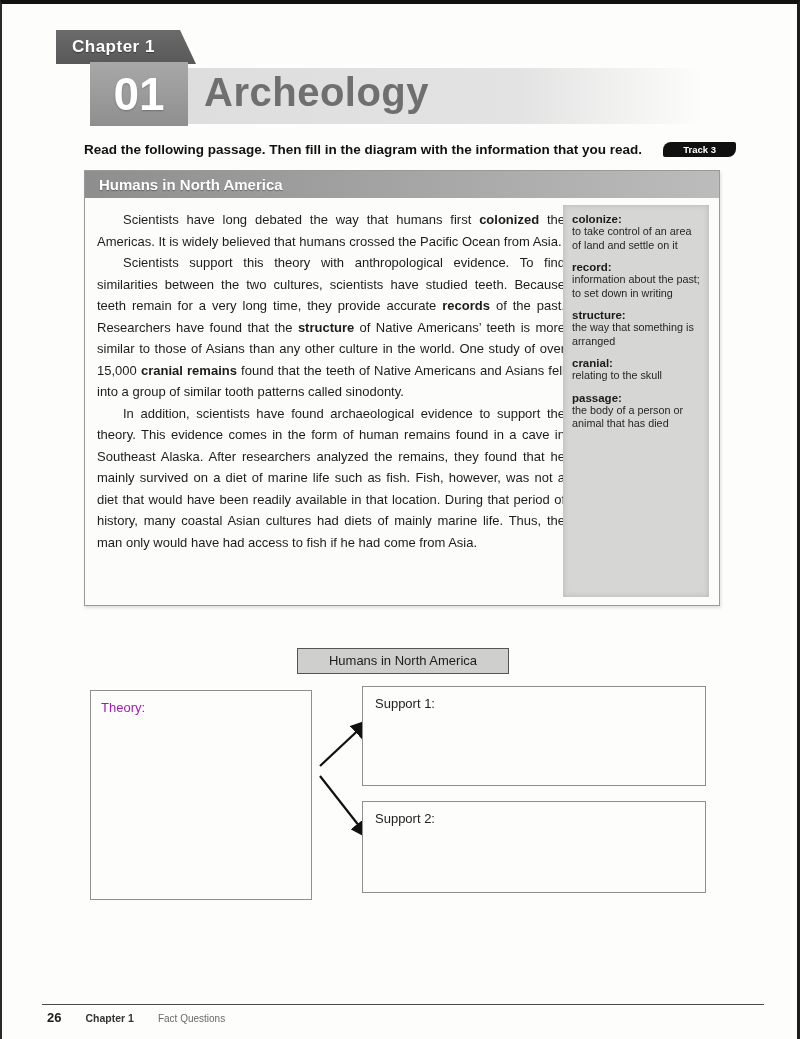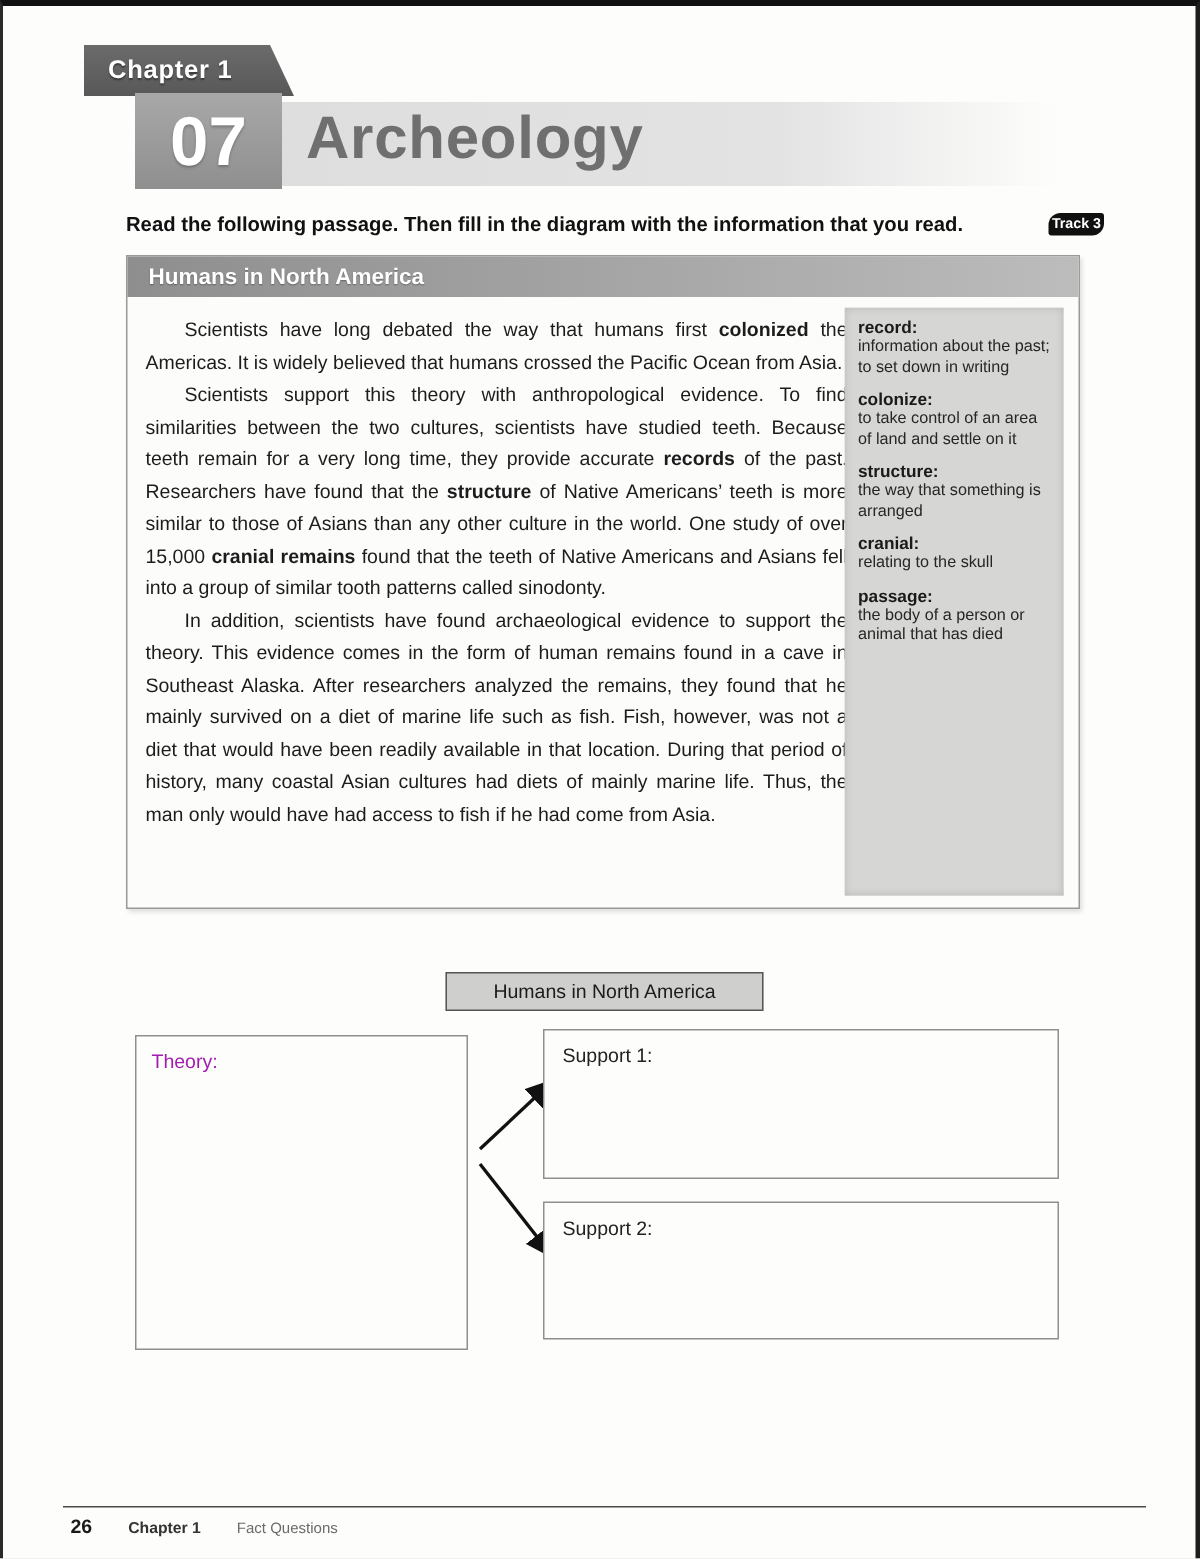--- a/index.html
+++ b/index.html
@@ -75,21 +75,21 @@
     font-size: 13.5px;
     font-weight: bold;
     color: #111;
   }
   .track-badge {
     flex: 0 0 auto;
     background: #101010;
     color: #fff;
     font-size: 9.5px;
     font-weight: bold;
-    padding: 2px 2px;
+    padding: 2px 20px;
     border-radius: 8px 2px 8px 2px;
     white-space: nowrap;
   }
 
   
   .passage-box {
     position: absolute;
     left: 82px; top: 166px;
     width: 636px; height: 436px;
     border: 1px solid #9a9a9a;
@@ -203,47 +203,47 @@
 </head>
 <body>
 
 <div class="page">
 
   <div class="chapter-tab">
     <span>Chapter 1</span>
   </div>
 
   <div class="lesson-band"></div>
-  <div class="lesson-number">07</div>
+  <div class="lesson-number">01</div>
   <div class="lesson-title">Archeology</div>
 
   <div class="instruction-row">
     <span class="instruction-text">Read the following passage. Then fill in the diagram with the information that you read.</span>
     <span class="track-badge">Track 3</span>
   </div>
 
   <div class="passage-box">
     <div class="passage-header">
       <span>Humans in North America</span>
     </div>
 
     <div class="passage-body">
         <p><span>Scientists have long debated the way that humans first </span><b>colonized</b><span> the Americas. It is widely believed that humans crossed the Pacific Ocean from Asia.</span></p>
         <p><span>Scientists support this theory with anthropological evidence. To find similarities between the two cultures, scientists have studied teeth. Because teeth remain for a very long time, they provide accurate </span><b>records</b><span> of the past. Researchers have found that the </span><b>structure</b><span> of Native Americans’ teeth is more similar to those of Asians than any other culture in the world. One study of over 15,000 </span><b>cranial</b><span> </span><b>remains</b><span> found that the teeth of Native Americans and Asians fell into a group of similar tooth patterns called sinodonty.</span></p>
         <p><span>In addition, scientists have found archaeological evidence to support the theory. This evidence comes in the form of human remains found in a cave in Southeast Alaska. After researchers analyzed the remains, they found that he mainly survived on a diet of marine life such as fish. Fish, however, was not a diet that would have been readily available in that location. During that period of history, many coastal Asian cultures had diets of mainly marine life. Thus, the man only would have had access to fish if he had come from Asia.</span></p>
       </div>
 
     <div class="vocab-panel">
       <div class="vocab-item">
+        <span class="vocab-term">colonize:</span>
+        <span class="vocab-def">to take control of an area of land and settle on it</span>
+      </div>
+      <div class="vocab-item">
         <span class="vocab-term">record:</span>
         <span class="vocab-def">information about the past; to set down in writing</span>
-      </div>
-      <div class="vocab-item">
-        <span class="vocab-term">colonize:</span>
-        <span class="vocab-def">to take control of an area of land and settle on it</span>
       </div>
       <div class="vocab-item">
         <span class="vocab-term">structure:</span>
         <span class="vocab-def">the way that something is arranged</span>
       </div>
       <div class="vocab-item">
         <span class="vocab-term">cranial:</span>
         <span class="vocab-def">relating to the skull</span>
       </div>
       <div class="vocab-item">

